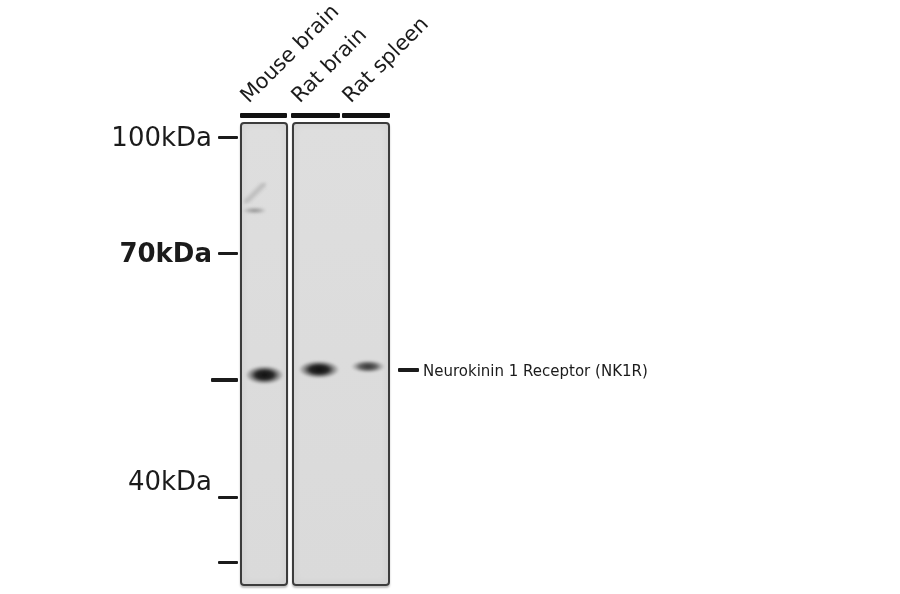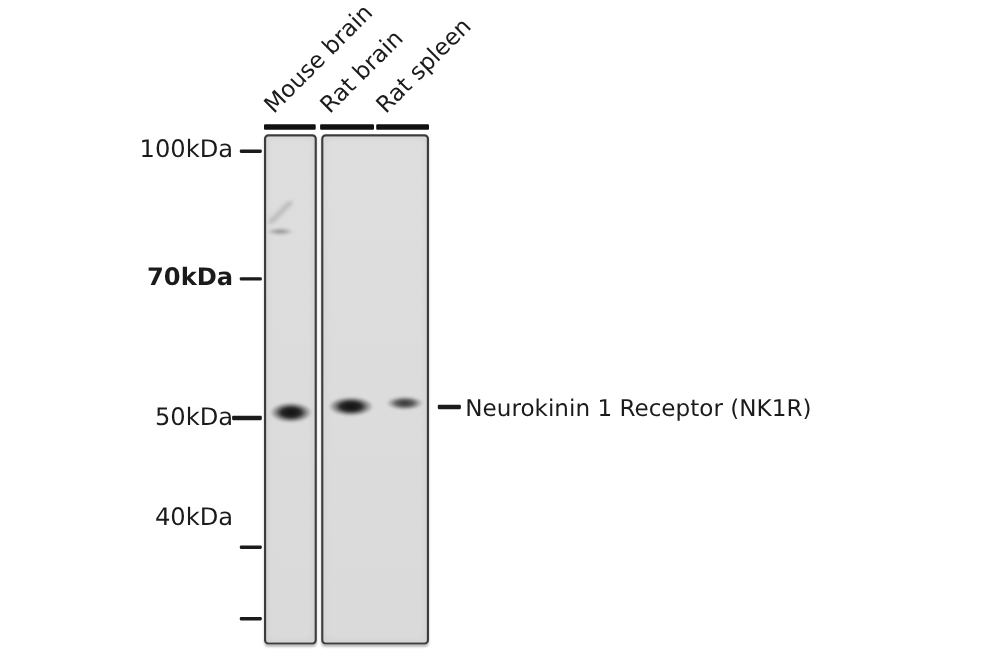--- a/index.html
+++ b/index.html
@@ -18,21 +18,21 @@
   }
 
   
   .mw-row {
     position: absolute;
     left: 60px;
     width: 152px;
     height: 30px;
     line-height: 30px;
     text-align: right;
-    font-size: 22px;
+    font-size: 26px;
     letter-spacing: 0px;
     color: #1b1b1b;
     white-space: nowrap;
   }
   .mw-tick {
     position: absolute;
     height: 3px;
     background: #1b1b1b;
     border-radius: 1px;
   }
@@ -99,40 +99,39 @@
   .annot-tick {
     position: absolute;
     height: 4px;
     background: #1b1b1b;
     border-radius: 1px;
   }
   .annot-label {
     position: absolute;
     height: 28px;
     line-height: 28px;
-    font-size: 21px;
+    font-size: 15px;
     color: #1b1b1b;
     white-space: nowrap;
   }
 </style>
 </head>
 <body>
 
 <div id="figure">
 
   <div class="mw-row" style="top:122px;">100kDa</div>
   <div class="mw-tick" style="left:218px; top:136px; width:20px;"></div>
 
   <div class="mw-row" style="top:238px;font-weight:bold;">70kDa</div>
   <div class="mw-tick" style="left:218px; top:252px; width:20px;"></div>
 
-  <div class="mw-row" style="top:365px;">50kDa</div>
   <div class="mw-tick" style="left:211px; top:378px; width:27px; height:4px;"></div>
 
-  <div class="mw-row" style="top:456px;">40kDa</div>
+  <div class="mw-row" style="top:466px;">40kDa</div>
   <div class="mw-tick" style="left:218px; top:496px; width:20px;"></div>
 
   <div class="mw-tick" style="left:218px; top:561px; width:20px;"></div>
 
   <div class="lane-label" style="left:253px; top:82px;">Mouse brain</div>
   <div class="lane-label" style="left:304px; top:82px;">Rat brain</div>
   <div class="lane-label" style="left:355px; top:82px;">Rat spleen</div>
 
   <div class="lane-bar" style="left:240px; width:47px;"></div>
   <div class="lane-bar" style="left:291px; width:49px;"></div>

